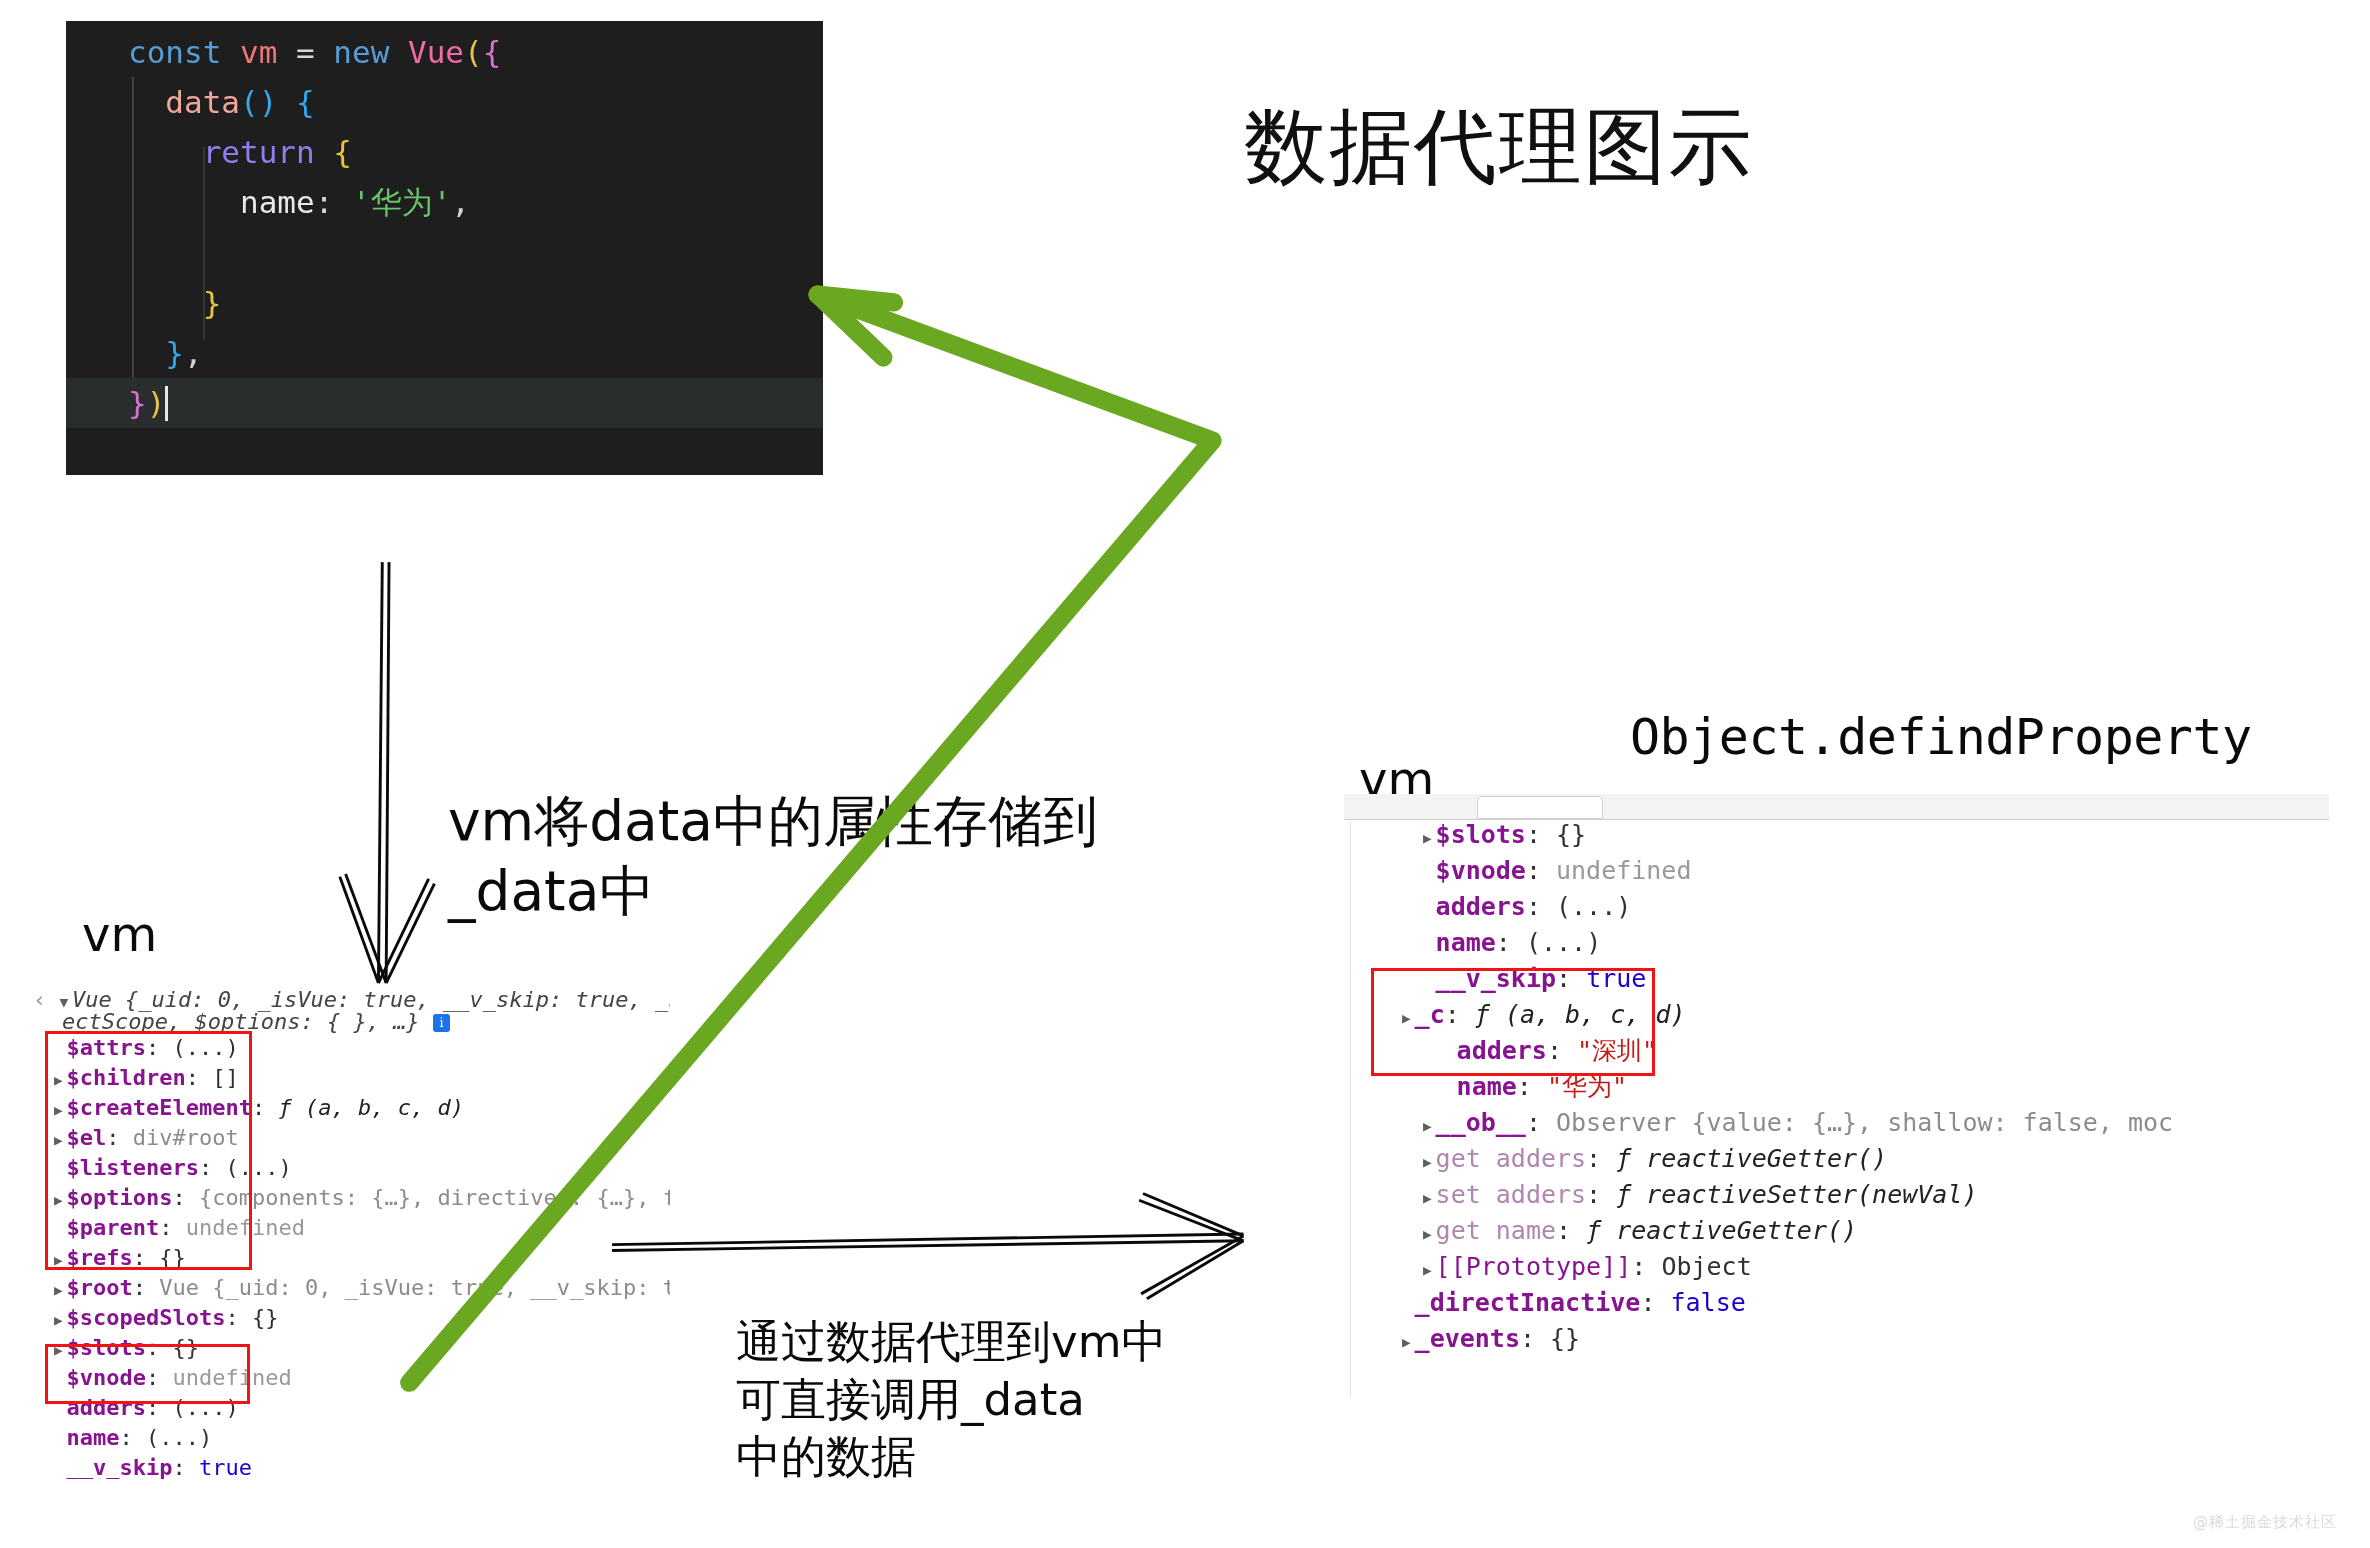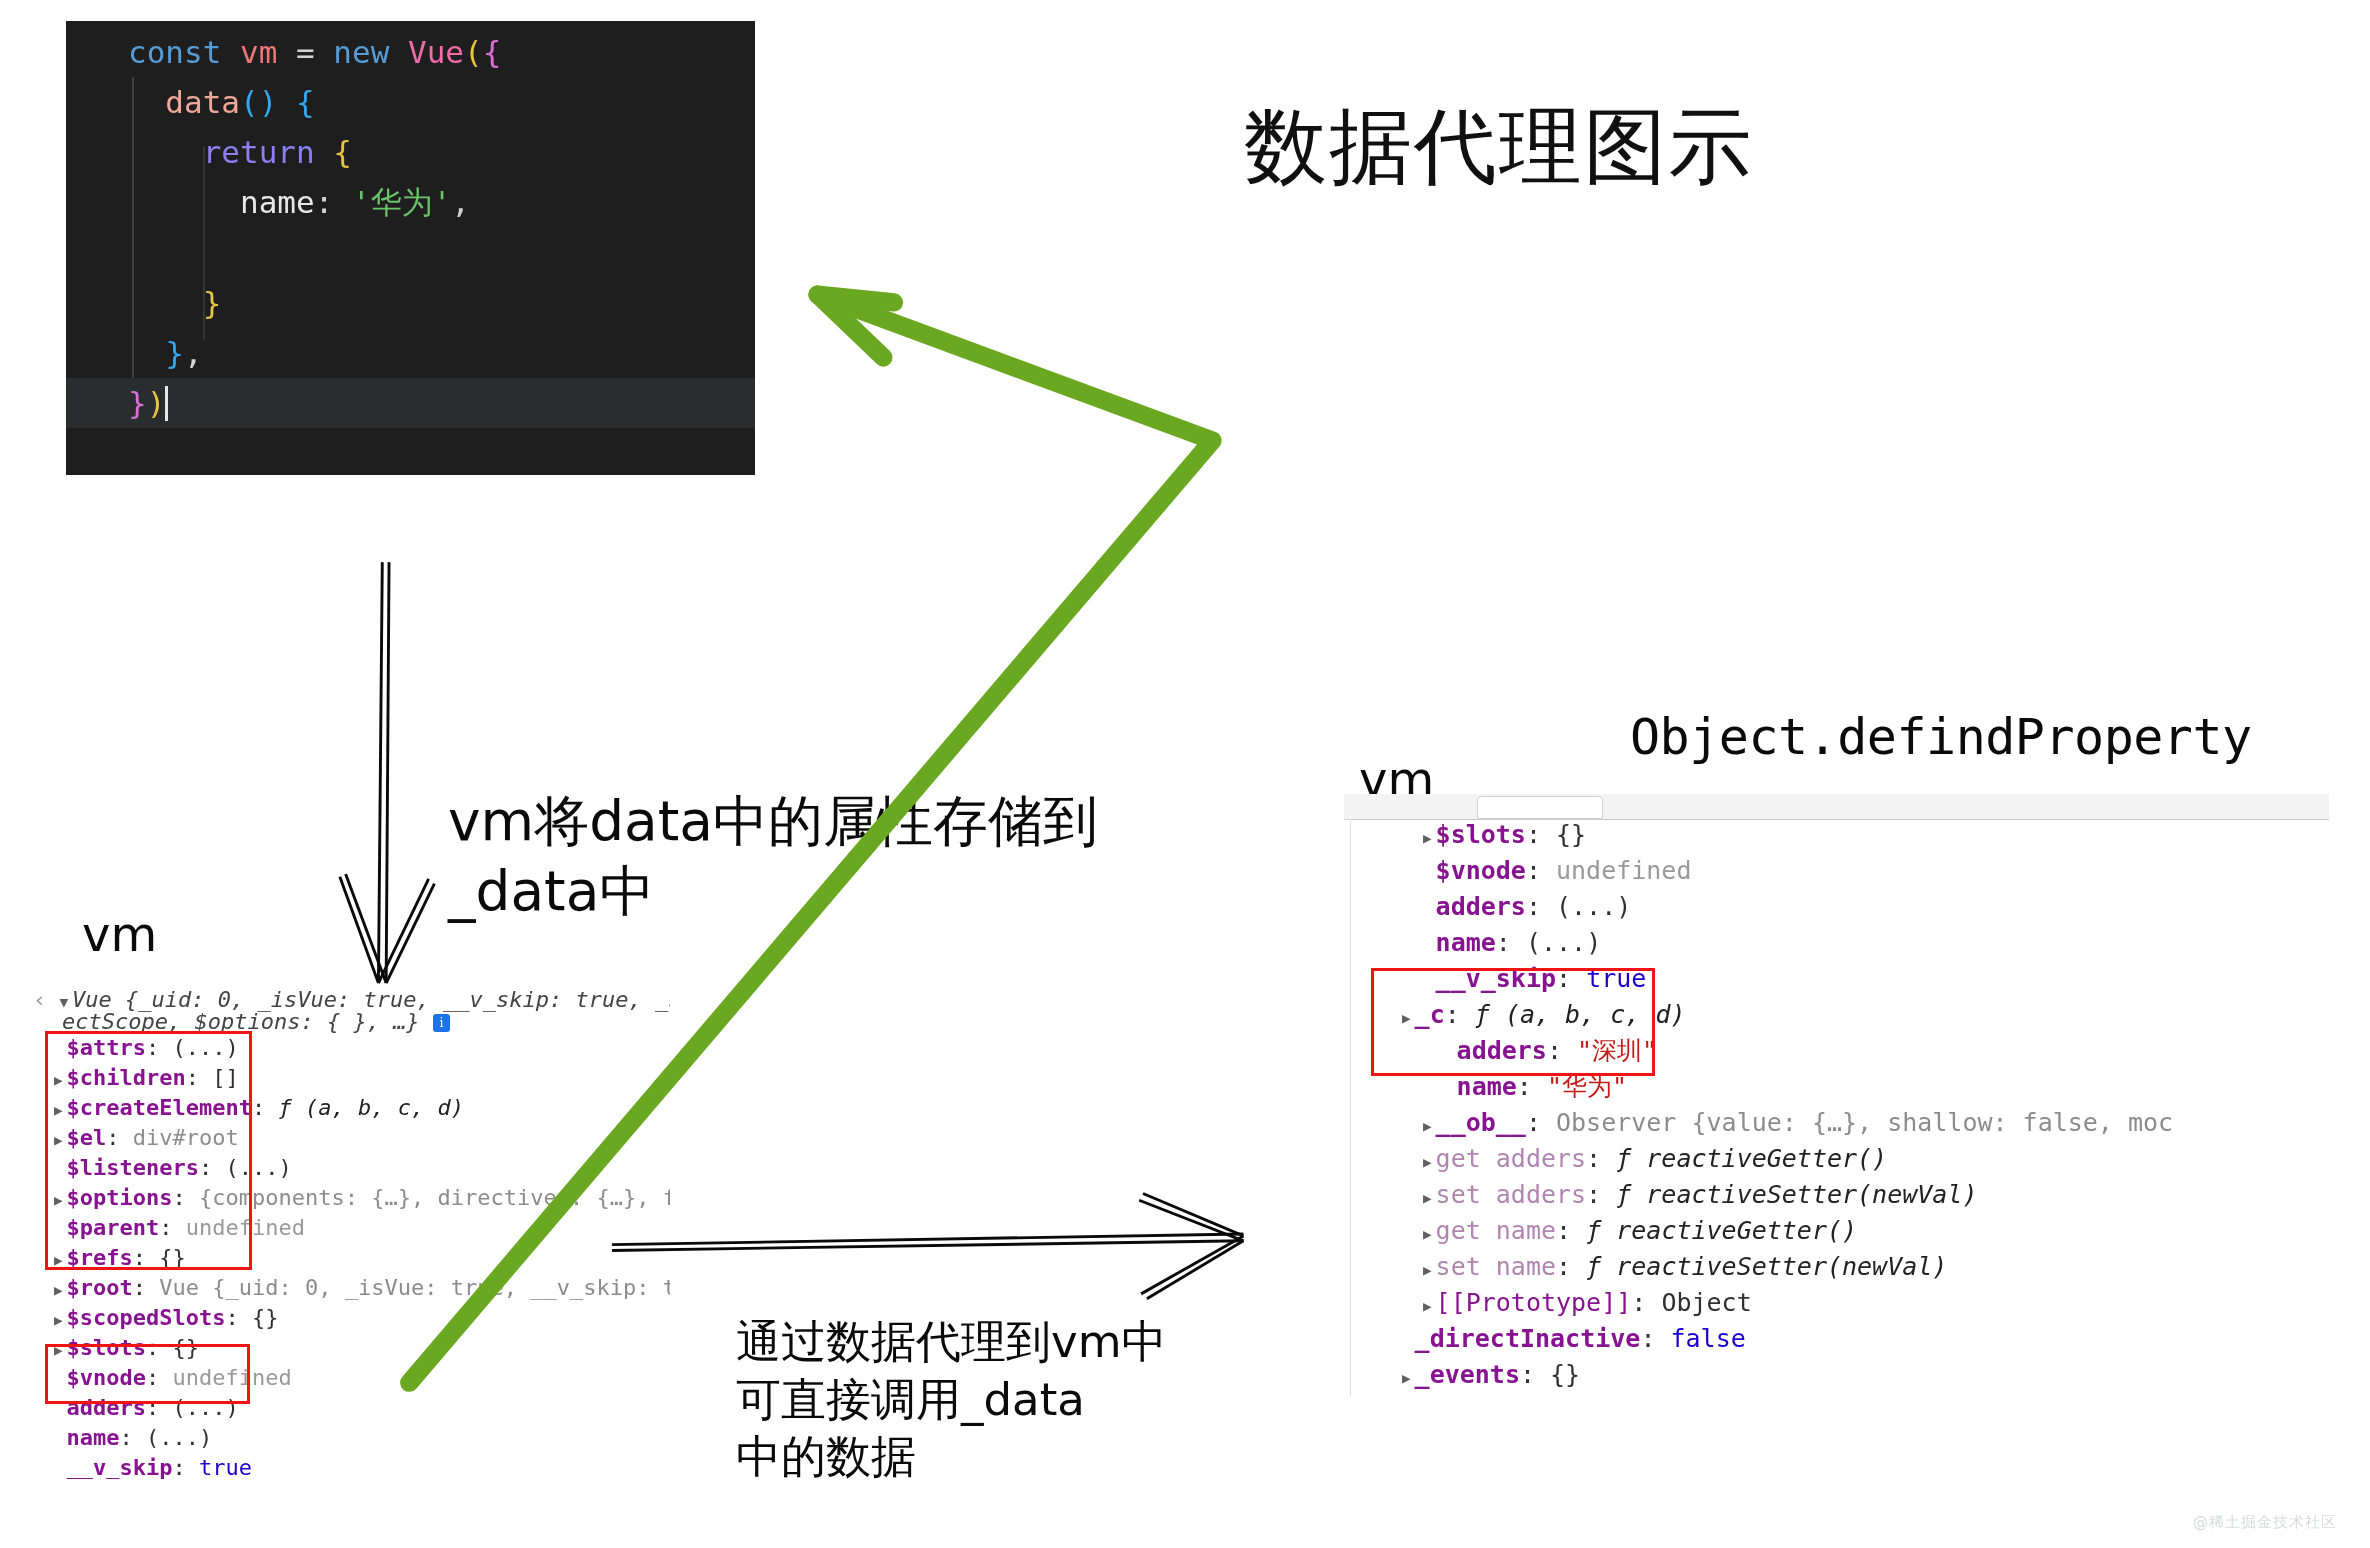--- a/index.html
+++ b/index.html
@@ -11,21 +11,21 @@
     position: relative;
     overflow: hidden;
     font-family: "DejaVu Sans", sans-serif;
   }
   #stage { position: absolute; inset: 0; }
 
   
   .code-panel {
     position: absolute;
     left: 66px; top: 21px;
-    width: 689px; height: 454px;
+    width: 757px; height: 454px;
     background: #1e1e1e;
     overflow: hidden;
   }
   .code-panel .indent-guide {
     position: absolute;
     top: 56px; left: 66px; bottom: 93px;
     width: 1.9px; background: #404040;
   }
   .code-panel .indent-guide2 {
     position: absolute;
@@ -270,21 +270,20 @@
         <div class="row" style="padding-left: 21px;"><span class="tri spc">▶</span><span class="k">adders</span><span class="punct">: </span><span class="v-obj">(...)</span></div>
         <div class="row" style="padding-left: 21px;"><span class="tri spc">▶</span><span class="k">name</span><span class="punct">: </span><span class="v-obj">(...)</span></div>
         <div class="row" style="padding-left: 21px;"><span class="tri spc">▶</span><span class="k">__v_skip</span><span class="punct">: </span><span class="v-bool">true</span></div>
         <div class="row" style="padding-left: 0px;"><span class="tri">▶</span><span class="k">_c</span><span class="punct">: </span><span class="v-fi">ƒ (a, b, c, d)</span></div>
         <div class="row" style="padding-left: 42px;"><span class="tri spc">▶</span><span class="k">adders</span><span class="punct">: </span><span class="v-str">"深圳"</span></div>
         <div class="row" style="padding-left: 42px;"><span class="tri spc">▶</span><span class="k">name</span><span class="punct">: </span><span class="v-str">"华为"</span></div>
         <div class="row" style="padding-left: 21px;"><span class="tri">▶</span><span class="k">__ob__</span><span class="punct">: </span><span class="v-grey">Observer {value: {…}, shallow: false, moc</span></div>
         <div class="row" style="padding-left: 21px;"><span class="tri">▶</span><span class="v-acc">get adders</span><span class="punct">: </span><span class="v-fi">ƒ reactiveGetter()</span></div>
         <div class="row" style="padding-left: 21px;"><span class="tri">▶</span><span class="v-acc">set adders</span><span class="punct">: </span><span class="v-fi">ƒ reactiveSetter(newVal)</span></div>
         <div class="row" style="padding-left: 21px;"><span class="tri">▶</span><span class="v-acc">get name</span><span class="punct">: </span><span class="v-fi">ƒ reactiveGetter()</span></div>
-        <div class="row" style="padding-left: 21px;"><span class="tri">▶</span><span class="v-acc">set name</span><span class="punct">: </span><span class="v-fi">ƒ reactiveSetter(newVal)</span></div>
         <div class="row" style="padding-left: 21px;"><span class="tri">▶</span><span class="k-plain">[[Prototype]]</span><span class="punct">: </span><span class="v-obj">Object</span></div>
         <div class="row" style="padding-left: 0px;"><span class="tri spc">▶</span><span class="k">_directInactive</span><span class="punct">: </span><span class="v-bool">false</span></div>
         <div class="row" style="padding-left: 0px;"><span class="tri">▶</span><span class="k">_events</span><span class="punct">: </span><span class="v-obj">{}</span></div>
       </div>
 
     <div class="redbox" style="left:27px; top:174px; width:278px; height:102px;"></div>
   </div>
 
   <svg class="arrow-svg" viewBox="0 0 2455 1604">
 

